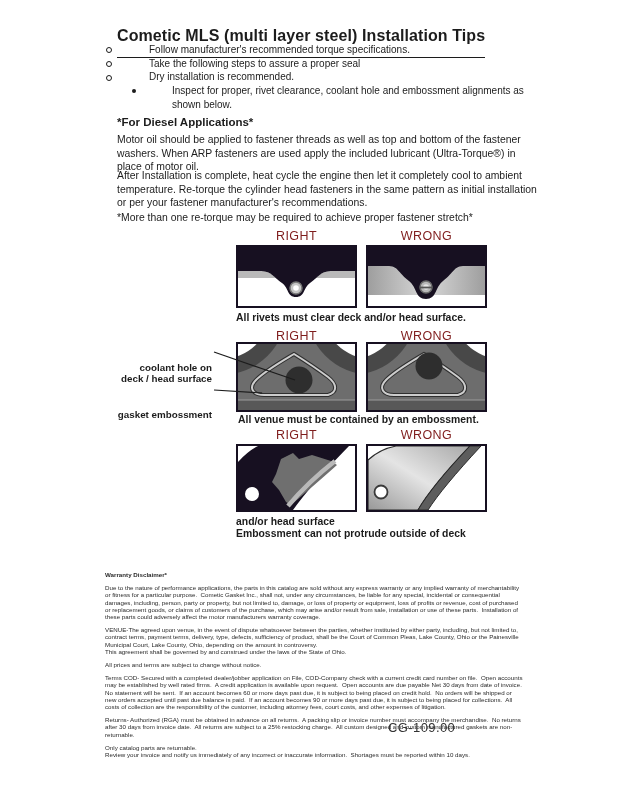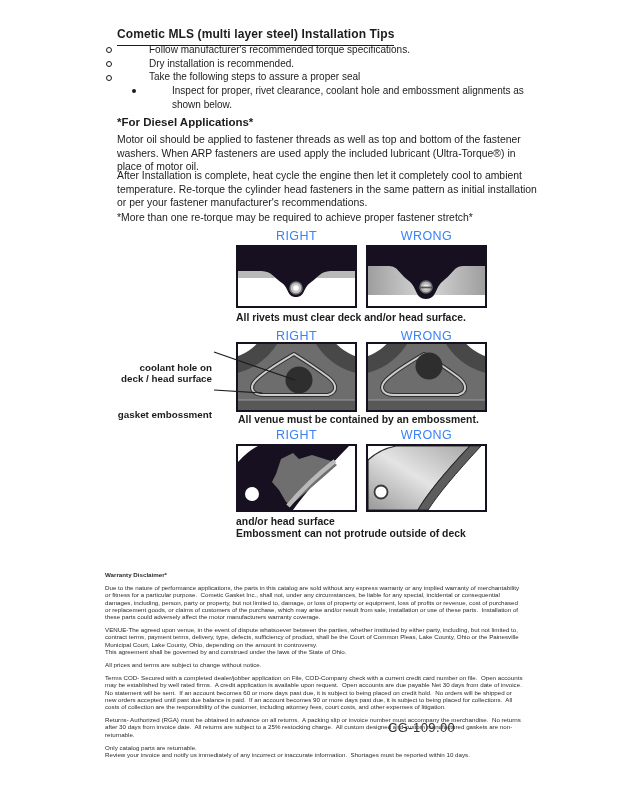--- a/index.html
+++ b/index.html
@@ -10,41 +10,41 @@
     background:#ffffff;
     font-family:"Liberation Sans", sans-serif;
     color:var(--text,#1c1c1c);
     overflow:hidden;
   }
   .abs{position:absolute;}
 
   
   .doc-title{
     left:117px;top:27px;
-    font-size:12px;font-weight:bold;
+    font-size:16px;font-weight:bold;
     border-bottom:1.5px solid #1c1c1c;
-    padding-bottom:4px;
+    padding-bottom:12px;
     letter-spacing:.1px;
   }
   .bullets{left:106px;top:43px;font-size:10px;line-height:13.7px;width:440px;}
   .b-row{display:flex;align-items:flex-start;}
   .b-row.sub{margin-left:26px;}
   .o-mark{flex:0 0 auto;width:4px;height:4px;border:1px solid #1c1c1c;border-radius:50%;margin:4.2px 5px 0 0;}
   .f-mark{flex:0 0 auto;width:4px;height:4px;background:#1c1c1c;border-radius:50%;margin:4.5px 4px 0 0;}
   .b-txt{white-space:pre-wrap;margin-left:32px;}
 
   
   .diesel-h{left:117px;top:116px;font-size:11.5px;font-weight:bold;}
   .para{left:117px;width:424px;font-size:10.4px;line-height:13.6px;}
   .p1{top:133px;}
   .p2{top:169px;}
   .p3{top:211px;}
 
   
-  .rw-label{width:121px;text-align:center;font-size:12.5px;letter-spacing:.4px;color:#3b82f6;}
+  .rw-label{width:121px;text-align:center;font-size:12.5px;letter-spacing:.4px;color:#7f1d1d;}
   .cap{font-size:10.4px;font-weight:bold;line-height:12.4px;}
   .side-label{font-size:9.8px;font-weight:bold;line-height:11.4px;text-align:right;margin-top:25px;}
   svg{display:block;}
   .f-ink{fill:var(--ink,#171021);}
   .s-ink{stroke:var(--ink,#171021);}
   .f-web{fill:var(--web-gray,#6d6d6d);}
   .f-bore{fill:var(--bore-gray,#484848);}
   .f-hole{fill:var(--hole-gray,#2e2e2e);}
   .f-band{fill:var(--light-gray,#b9b9b9);}
   .f-bottom{fill:var(--bottom-band,#585858);}
@@ -64,25 +64,25 @@
 
   <div class="abs doc-title">Cometic MLS (multi layer steel) Installation Tips</div>
 
   <div class="abs bullets">
     <div class="b-row">
       <span class="o-mark"></span>
       <span class="b-txt">Follow manufacturer's recommended torque specifications.</span>
     </div>
     <div class="b-row">
       <span class="o-mark"></span>
-      <span class="b-txt">Dry installation is recommended.</span>
+      <span class="b-txt">Take the following steps to assure a proper seal</span>
     </div>
     <div class="b-row">
       <span class="o-mark"></span>
-      <span class="b-txt">Take the following steps to assure a proper seal</span>
+      <span class="b-txt">Dry installation is recommended.</span>
     </div>
     <div class="b-row sub">
       <span class="f-mark"></span>
       <span class="b-txt">Inspect for proper, rivet clearance, coolant hole and embossment alignments as shown below.</span>
     </div>
   </div>
 
   <div class="abs diesel-h">*For Diesel Applications*</div>
   <div class="abs para p1">Motor oil should be applied to fastener threads as well as top and bottom of the fastener washers. When ARP fasteners are used apply the included lubricant (Ultra-Torque®) in place of motor oil.</div>
   <div class="abs para p2">After Installation is complete, heat cycle the engine then let it completely cool to ambient temperature. Re-torque the cylinder head fasteners in the same pattern as initial installation or per your fastener manufacturer's recommendations.</div>

